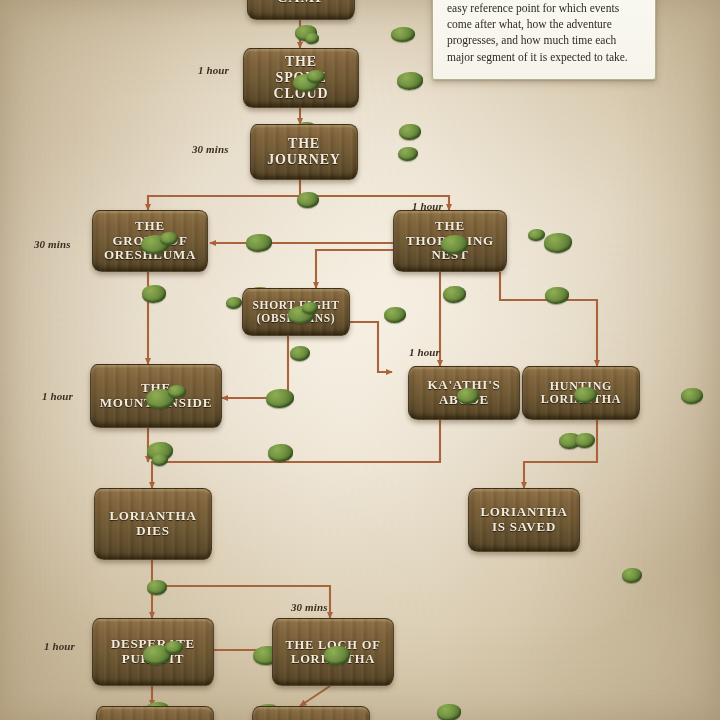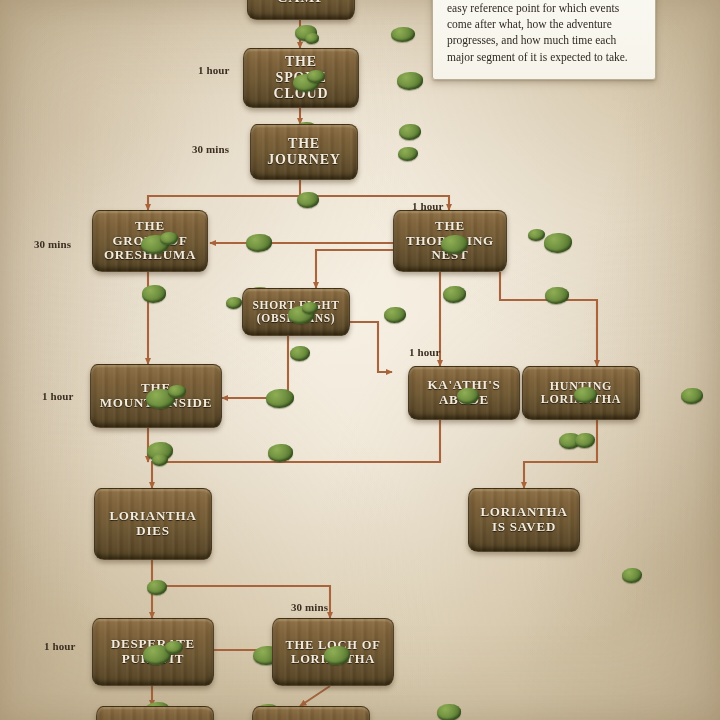--- a/index.html
+++ b/index.html
@@ -101,20 +101,21 @@
     position: absolute;
     border-radius: 50% 45% 55% 48%;
     background: radial-gradient(circle at 35% 30%, #8fae54 0%, #6f9040 45%, #4e6d2c 80%, #3b5623 100%);
     box-shadow: inset -1px -2px 2px rgba(30,50,18,0.55), 0 1px 1px rgba(40,55,25,0.4);
   }
 
   
   .timelabel {
     position: absolute;
     font-family: "Liberation Serif", serif;
+    font-style: italic;
     font-weight: 700;
     font-size: 11px;
     color: #3b2f22;
     white-space: nowrap;
     z-index: 6;
     letter-spacing: 0.01em;
   }
 
   
   #note {

